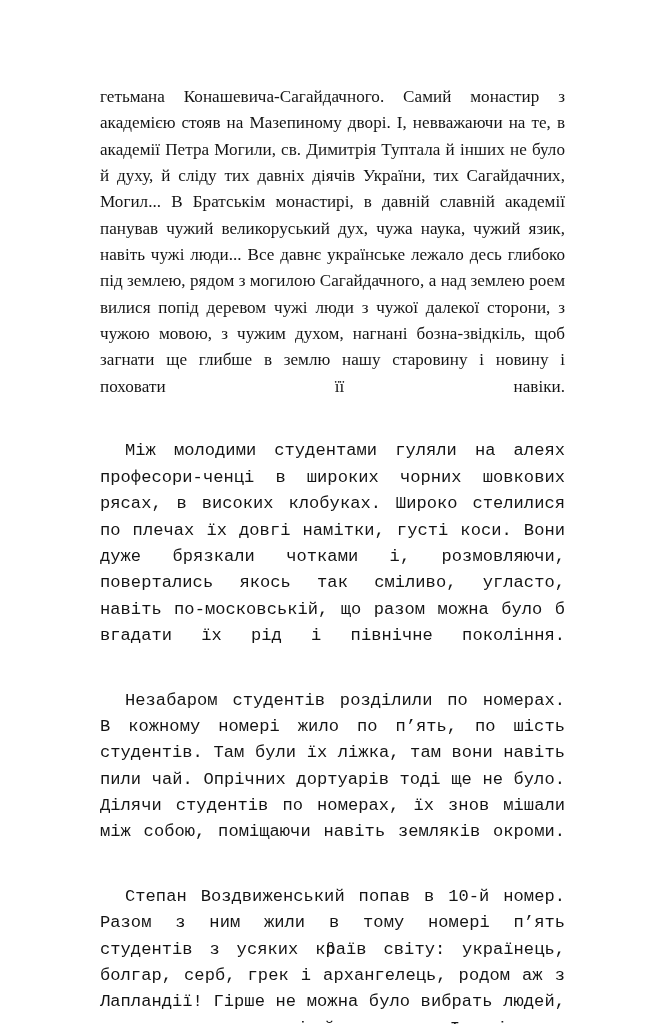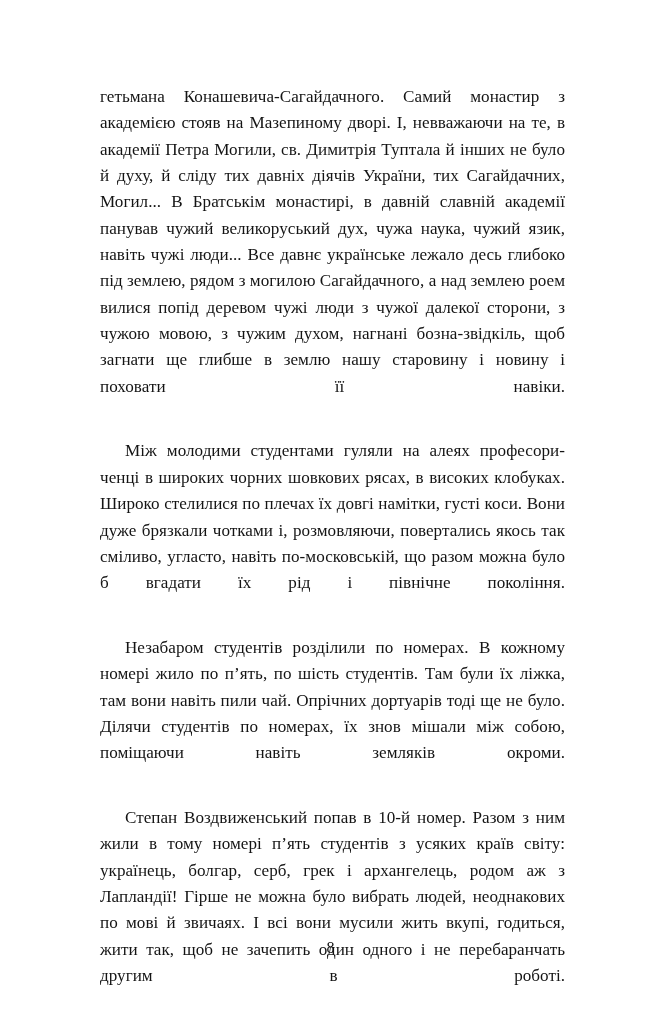--- a/index.html
+++ b/index.html
@@ -46,20 +46,21 @@
   }
 
   
   .para.cont {
     text-indent: 0;
   }
 
   
   .para.indent {
     text-indent: 25px;
+    font-family: Liberation Mono, monospace;
   }
 
   
   .para::after {
     content: "";
     display: inline-block;
     width: 100%;
   }
 
   .folio {

